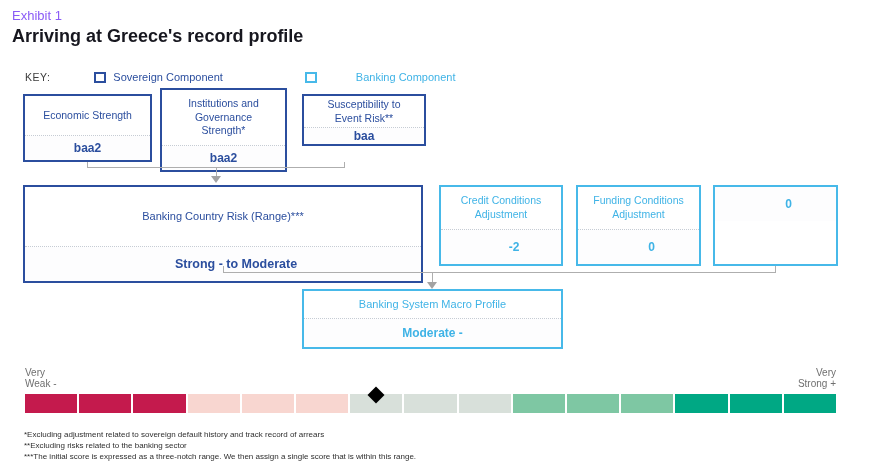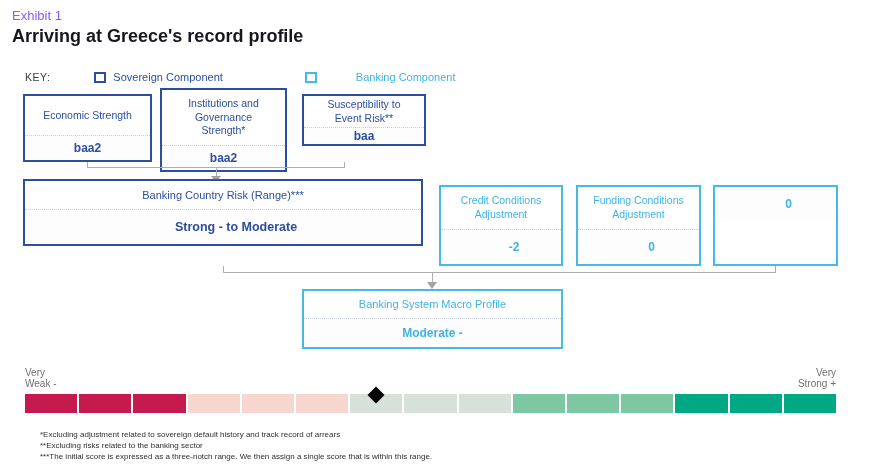--- a/index.html
+++ b/index.html
@@ -41,21 +41,21 @@
   .scale-labels span { display:block; }
   .sl-left  { left:25px; top:367px; text-align:left; }
   .sl-right { right:48px; top:367px; text-align:right; }
   .scale-bar { position:absolute; left:25px; top:394px; width:811px; height:19px;
                display:flex; gap:2px; }
   .seg { flex:1; }
   .marker { position:absolute; width:12px; height:12px; background:#000;
             top:-5px; margin-left:-6px; transform:rotate(45deg); }
 
   
-  .footnotes { position:absolute; left:24px; top:429px; font-size:8px; line-height:11px; color:#2e2e2e;margin-left:16px; }
+  .footnotes { position:absolute; left:24px; top:429px; font-size:8px; line-height:11px; color:#2e2e2e; }
 </style>
 </head>
 <body>
 
 <div class="stage">
 
   <div class="exhibit">Exhibit 1</div>
   <div class="title">Arriving at Greece's record profile</div>
 
   <div class="key">
@@ -82,21 +82,21 @@
     <div class="box-label">Susceptibility to Event Risk**</div>
     <div class="box-value v24">baa</div>
   </div>
 
   <div class="cline" style="left:87px;top:162px;width:1px;height:6px"></div>
   <div class="cline" style="left:344px;top:162px;width:1px;height:6px"></div>
   <div class="cline" style="left:87px;top:167px;width:258px;height:1px"></div>
   <div class="cline" style="left:216px;top:167px;width:1px;height:10px"></div>
   <div class="arrowhead" style="left:211px;top:176px"></div>
 
-  <div class="box sov" style="left:23px;top:179px;width:400px;height:67px">
+  <div class="box sov" style="left:23px;top:185px;width:400px;height:98px">
     <div class="box-label" style="font-size:11px">Banking Country Risk (Range)***</div>
     <div class="box-value v34" style="font-size:12.5px">Strong - to Moderate</div>
   </div>
   <div class="box bank" style="left:439px;top:185px;width:124px;height:81px">
     <div class="box-label">Credit Conditions Adjustment</div>
     <div class="box-value v34">-2</div>
   </div>
   <div class="box bank" style="left:576px;top:185px;width:125px;height:81px">
     <div class="box-label">Funding Conditions Adjustment</div>
     <div class="box-value v34">0</div>

